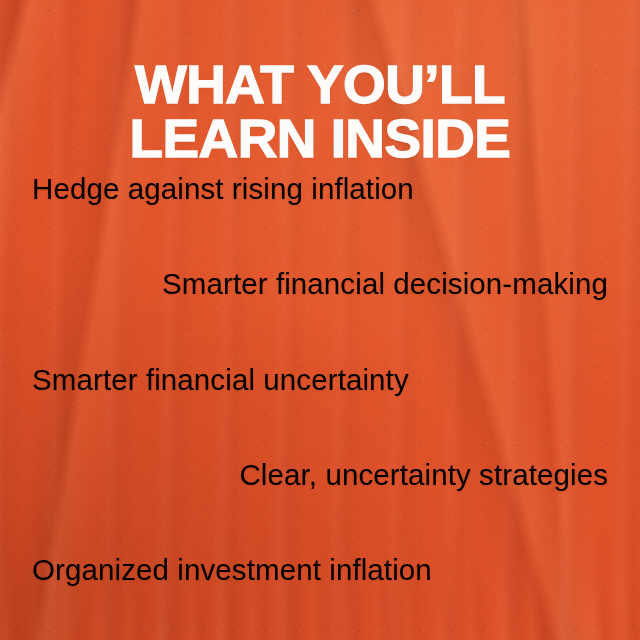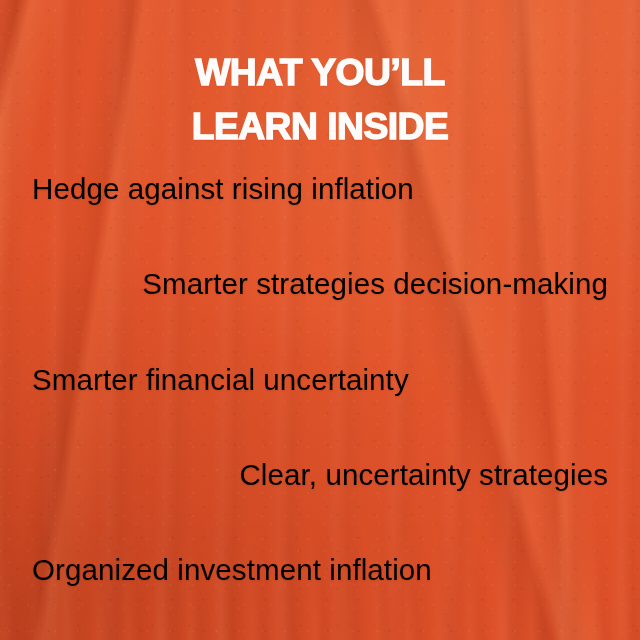--- a/index.html
+++ b/index.html
@@ -117,21 +117,21 @@
 
   .headline {
     position: absolute;
     left: 0;
     right: 0;
     top: 22px;
     text-align: center;
     color: #FEFCFA;
     font-family: "Liberation Sans Narrow", "Liberation Sans", sans-serif;
     font-weight: 700;
-    font-size: 36px;
+    font-size: 53px;
     line-height: 54px;
     letter-spacing: -0.5px;
     -webkit-text-stroke: 1.35px #FEFCFA;
     text-shadow: 0 1px 2px rgba(110,28,8,.18);
   }
   .headline .hl-line {
     display: block;
     transform: scaleX(1.035);
   }
 
@@ -179,20 +179,20 @@
 
   <div class="content">
 
     <h1 class="headline">
       <span class="hl-line">WHAT YOU’LL</span>
       <span class="hl-line">LEARN INSIDE</span>
     </h1>
 
     <ul class="bullets">
       <li class="bullet align-left  row-0">Hedge against rising inflation</li>
-      <li class="bullet align-right row-1">Smarter strategies decision-making</li>
+      <li class="bullet align-right row-1">Smarter financial decision-making</li>
       <li class="bullet align-left  row-2">Smarter financial uncertainty</li>
       <li class="bullet align-right row-3">Clear, uncertainty strategies</li>
       <li class="bullet align-left  row-4">Organized investment inflation</li>
     </ul>
 
   </div>
 </div>
 
 </body></html>

